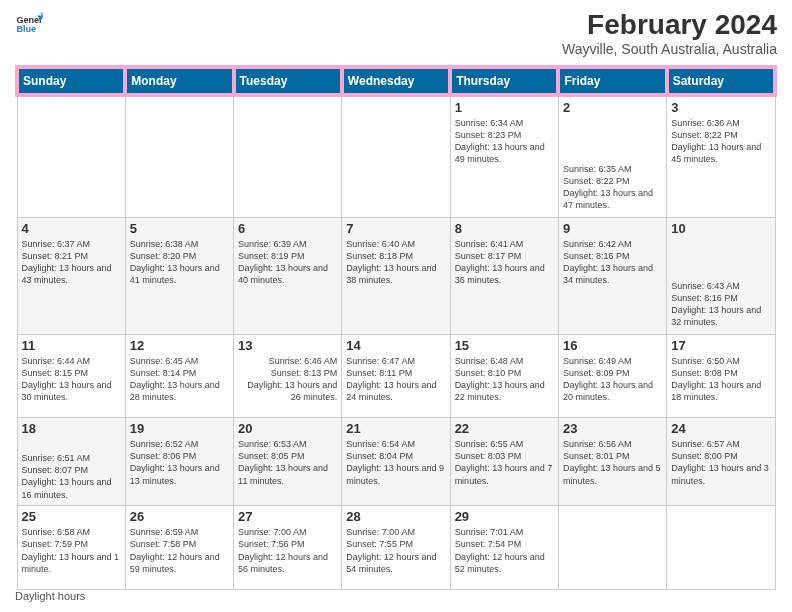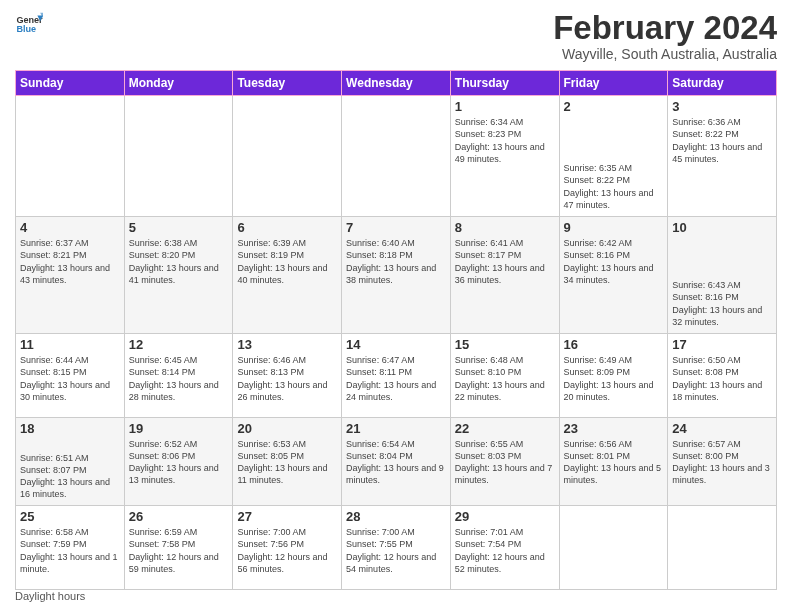--- a/index.html
+++ b/index.html
@@ -29,42 +29,42 @@
       gap: 4px;
     }
     .logo-icon {
       width: 28px;
       height: 28px;
     }
     .title-block {
       text-align: right;
     }
     .main-title {
-      font-size: 33px;
+      font-size: 28px;
       font-weight: bold;
       color: #333;
       line-height: 1.1;
     }
     .subtitle {
       font-size: 14px;
       color: #555;
     }
     .calendar-table {
       width: 100%;
       border-collapse: collapse;
       flex: 1;
     }
     .calendar-table th {
-      background-color: #6d28d9;
+      background-color: #0369a1;
       color: white;
       font-size: 12px;
       font-weight: bold;
       padding: 5px 4px;
       text-align: left;
-      border: 1px solid #f9a8d4;
+      border: 4px solid #f9a8d4;
     }
     .calendar-table td {
       border: 1px solid #ccc;
       vertical-align: top;
       padding: 3px 4px;
       font-size: 9.5px;
       color: #333;
       width: calc(100% / 7);
       height: 82px;
     }
@@ -203,21 +203,21 @@
 Daylight: 13 hours and 30 minutes.</div>
           </td>
           <td>
             <div class="cell-day">12</div>
             <div class="cell-info" style="white-space: pre-line;">Sunrise: 6:45 AM
 Sunset: 8:14 PM
 Daylight: 13 hours and 28 minutes.</div>
           </td>
           <td>
             <div class="cell-day">13</div>
-            <div class="cell-info" style="white-space: pre-line;">Sunrise: 6:46 AM
+            <div class="cell-info" style="white-space: pre-line; text-align: right;">Sunrise: 6:46 AM
 Sunset: 8:13 PM
 Daylight: 13 hours and 26 minutes.</div>
           </td>
           <td>
             <div class="cell-day">14</div>
             <div class="cell-info" style="white-space: pre-line;">Sunrise: 6:47 AM
 Sunset: 8:11 PM
 Daylight: 13 hours and 24 minutes.</div>
           </td>
           <td>

